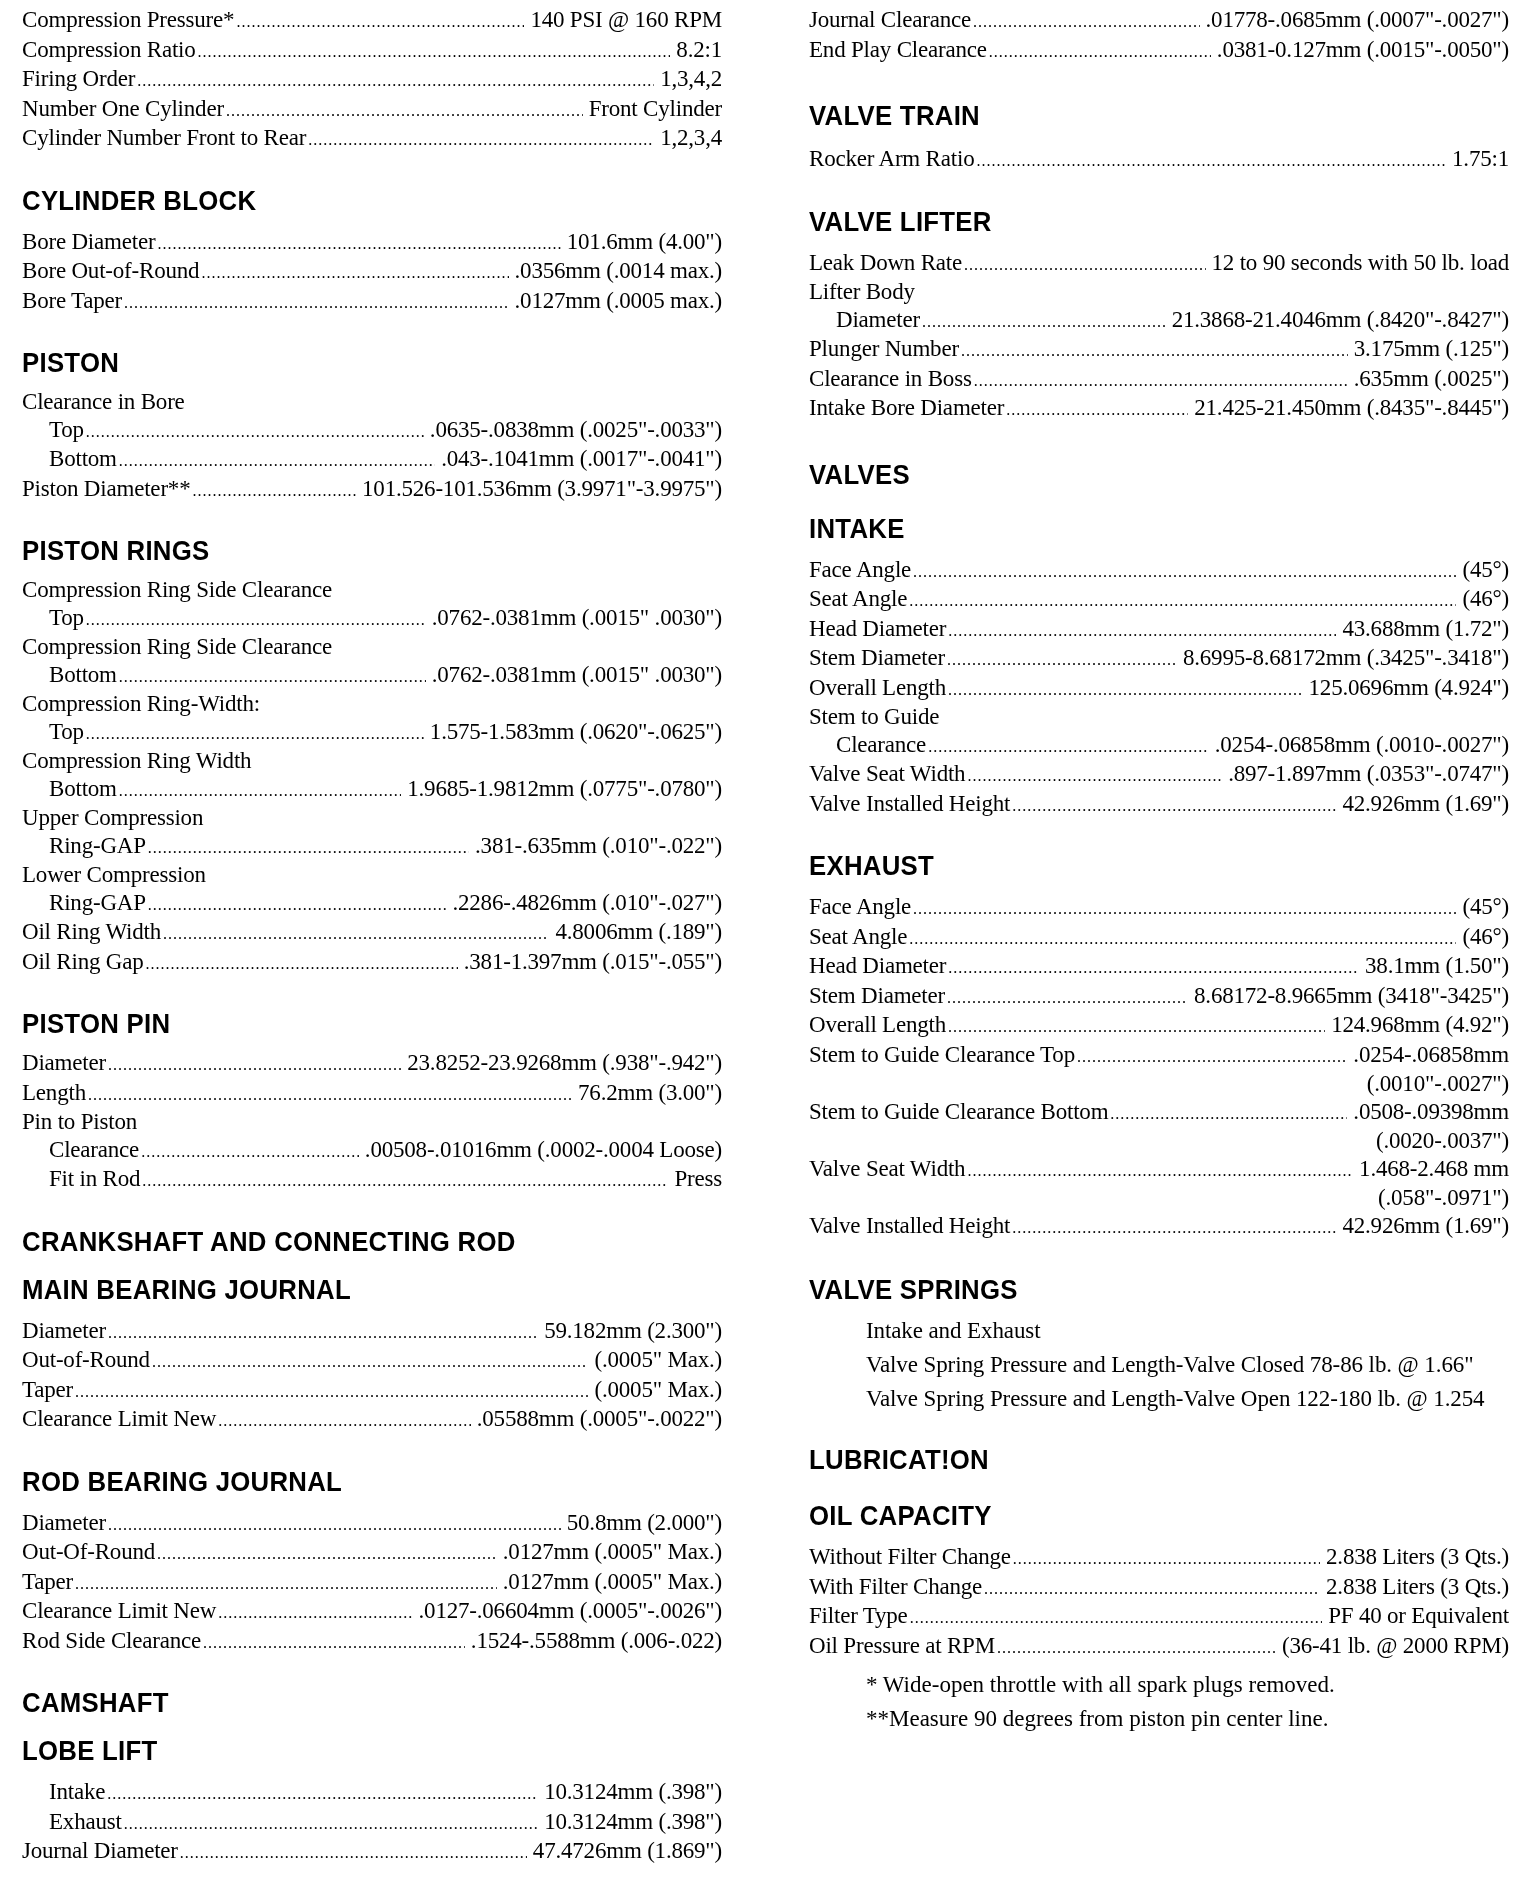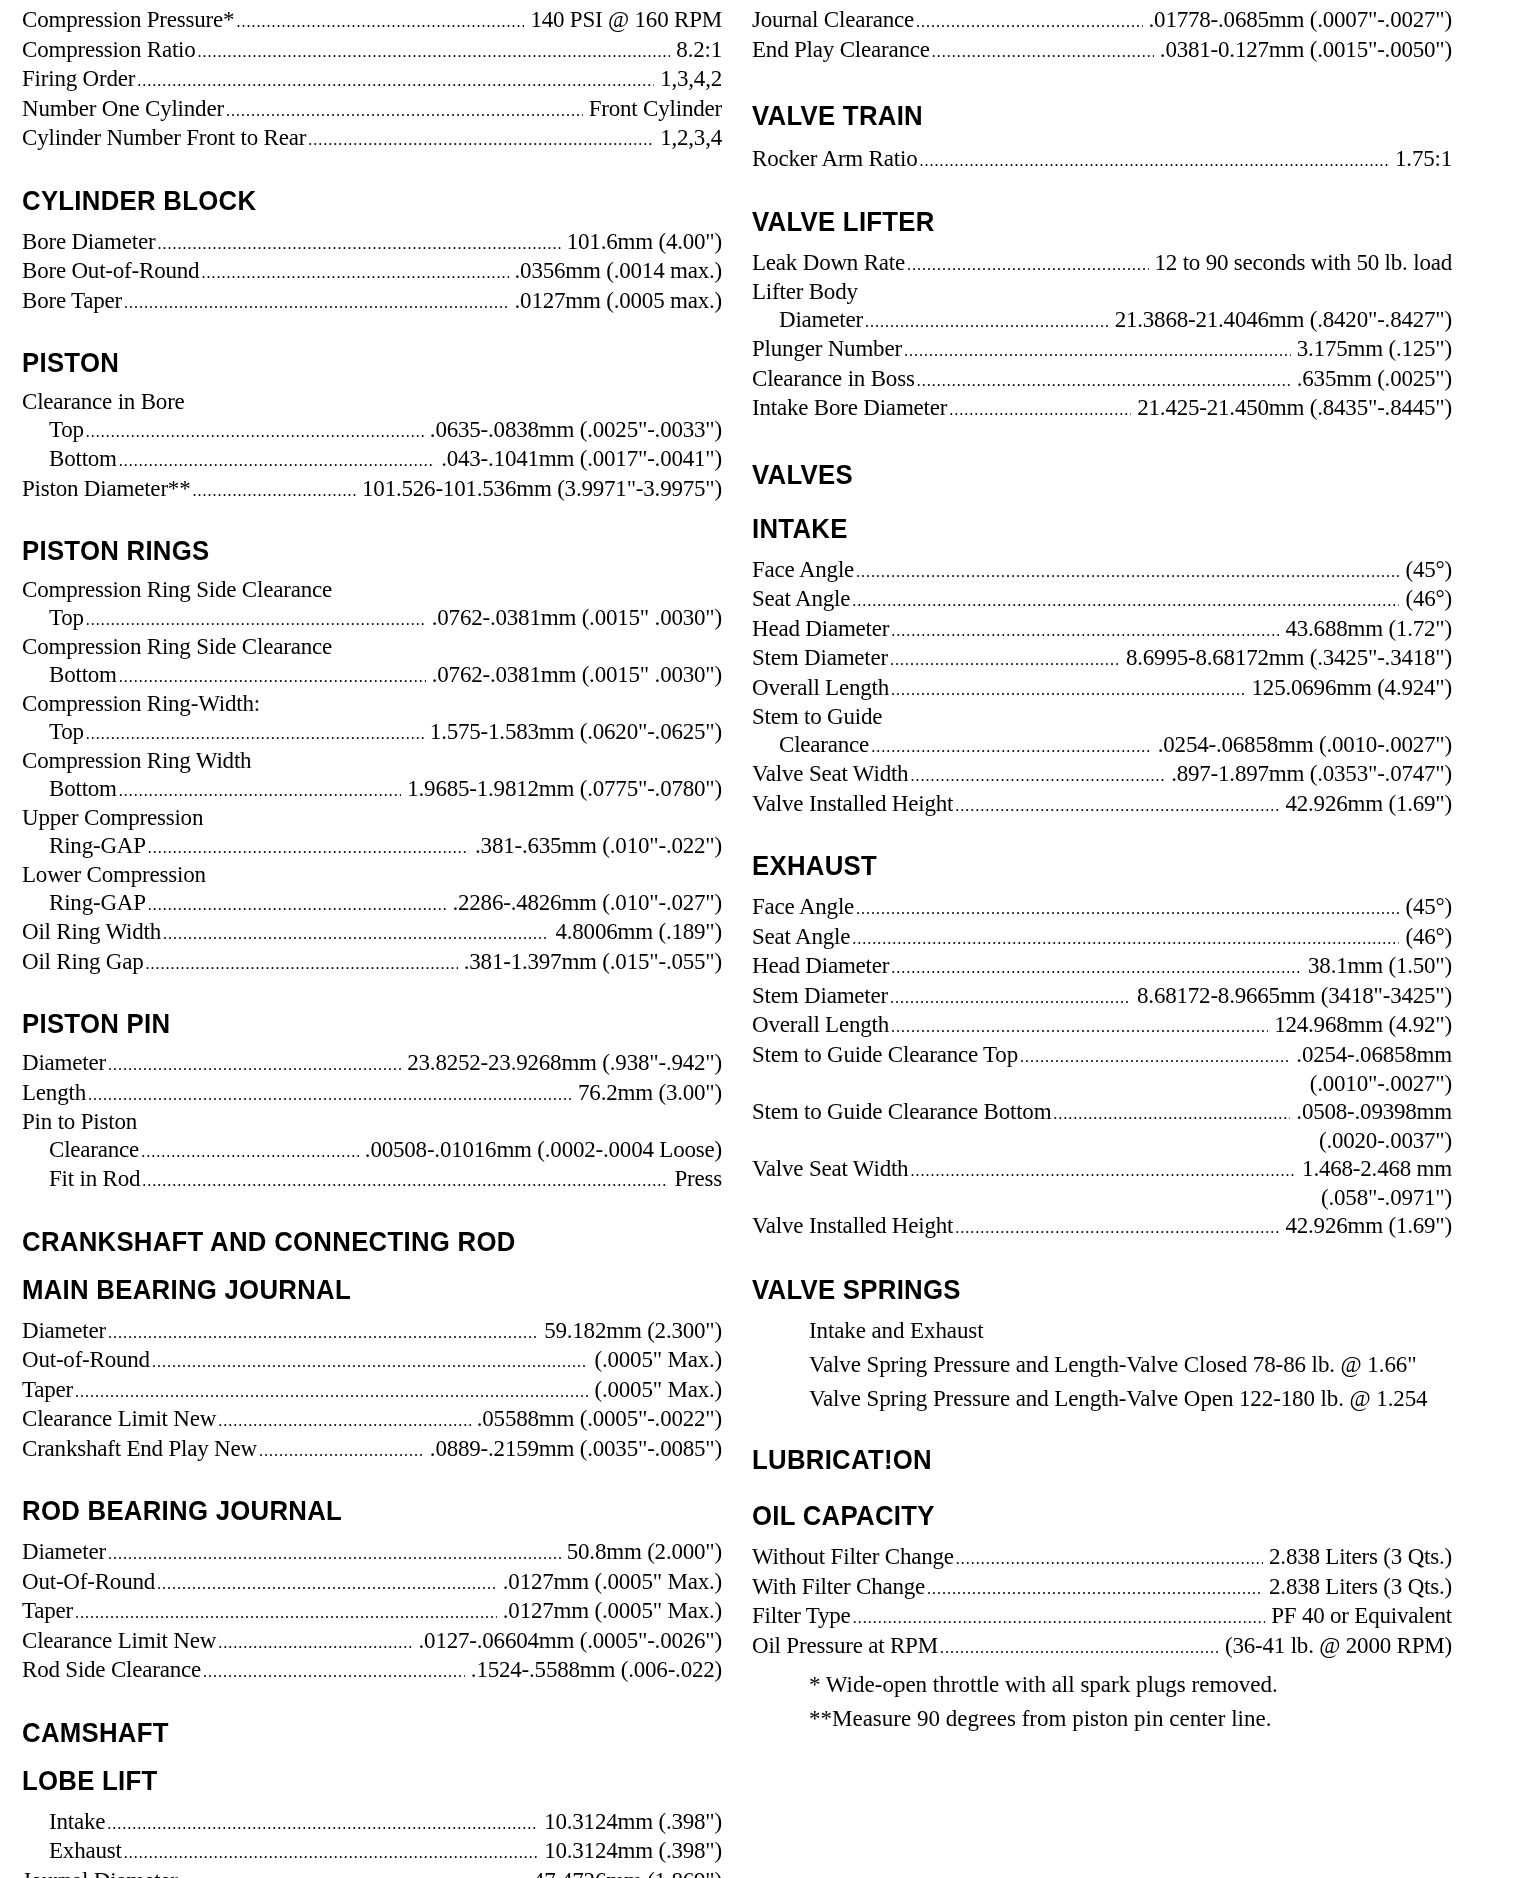--- a/index.html
+++ b/index.html
@@ -3,21 +3,21 @@
 <meta charset="utf-8">
 <style>
   html, body { margin: 0; padding: 0; background: #ffffff; }
   body {
     width: 1520px; height: 1878px; position: relative; overflow: hidden;
     font-family: "Liberation Serif", "DejaVu Serif", serif;
     color: #000;
   }
   .col { position: absolute; top: 6px; }
   .col-left { left: 22px; width: 700px; }
-  .col-right { left: 752px; width: 700px; }
+  .col-right { left: 809px; width: 700px; }
   .h {
     font-family: "Liberation Sans", "DejaVu Sans", sans-serif;
     font-weight: bold; font-size: 28px; letter-spacing: 0.3px;
     margin: 0; line-height: 34px; transform: scaleX(0.92); transform-origin: left;
   }
   .row {
     display: flex; align-items: baseline; font-size: 23px; line-height: 27.5px;
     white-space: nowrap; overflow: hidden; letter-spacing: -0.2px;
   }
   .row .lab { flex: 0 0 auto; }
@@ -187,25 +187,20 @@
   <div class="row">
       <span class="lab">Taper</span>
       <span class="dots"></span>
       <span class="val">(.0005" Max.)</span>
     </div>
   <div class="row">
       <span class="lab">Clearance Limit New</span>
       <span class="dots"></span>
       <span class="val">.05588mm (.0005"-.0022")</span>
     </div>
-  <div class="row">
-      <span class="lab">Crankshaft End Play New</span>
-      <span class="dots"></span>
-      <span class="val">.0889-.2159mm (.0035"-.0085")</span>
-    </div>
 
   <h2 class="h" style="margin-top:30px;margin-bottom:10px;">ROD BEARING JOURNAL</h2>
   <div class="row">
       <span class="lab">Diameter</span>
       <span class="dots"></span>
       <span class="val">50.8mm (2.000")</span>
     </div>
   <div class="row">
       <span class="lab">Out-Of-Round</span>
       <span class="dots"></span>

